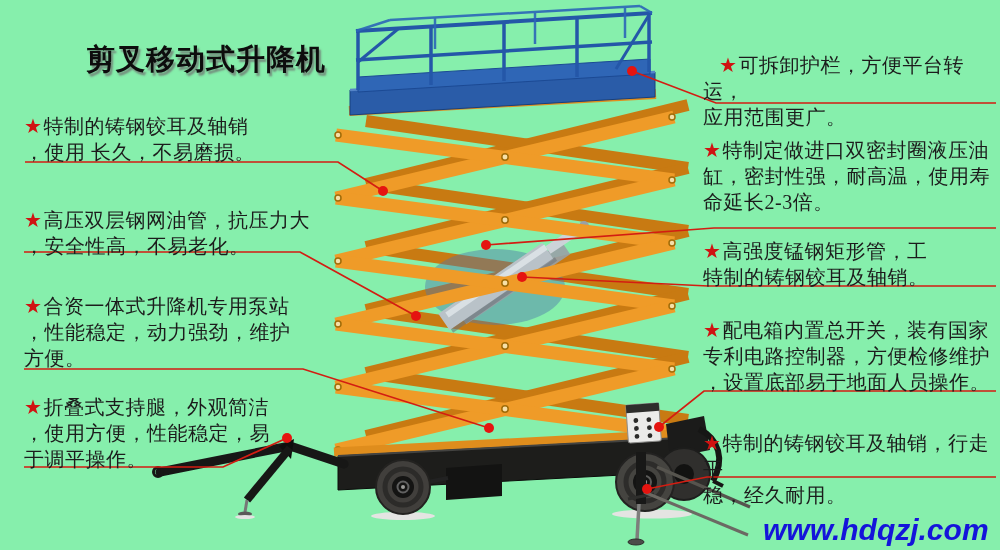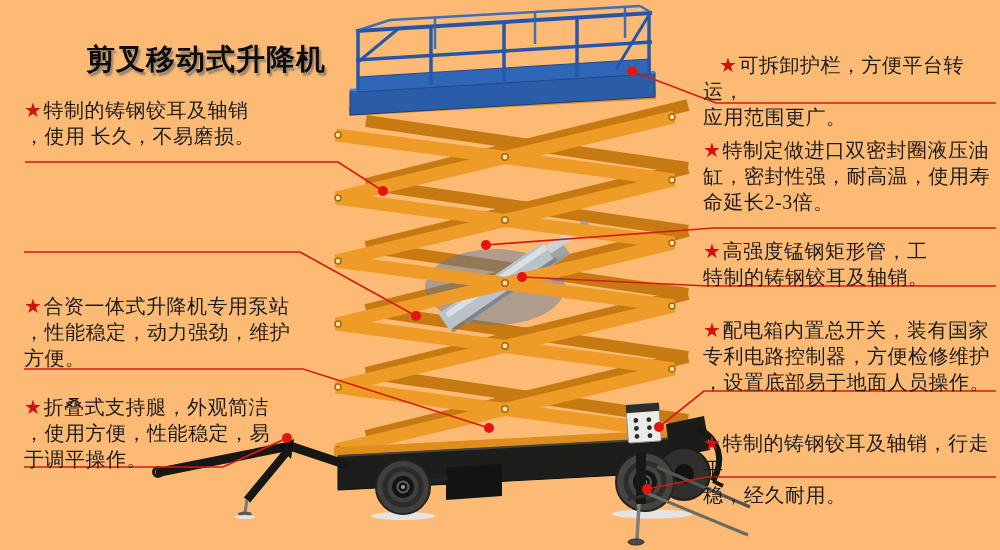--- a/index.html
+++ b/index.html
@@ -1,17 +1,17 @@
 <!DOCTYPE html>
 <html><head>
 <meta charset="utf-8">
 <style>
   html,body{margin:0;padding:0;background:#ffffff;}
   .stage{
-    position:relative;width:1000px;height:550px;background:#fdba74;overflow:hidden;
+    position:relative;width:1000px;height:550px;background:#86efac;overflow:hidden;
     font-family:"Liberation Serif","DejaVu Serif",serif;
   }
   .stage svg{position:absolute;left:0;top:0;z-index:1;}
   .title{
     position:absolute;left:86px;top:40px;z-index:3;
     font-size:29px;font-weight:700;color:#0d0d0d;letter-spacing:1px;
     text-shadow:2px 3px 2px rgba(110,110,110,.75);
     font-family:"Liberation Serif","DejaVu Serif",serif;
   }
   .ann{
@@ -209,23 +209,25 @@
       <circle cx="632" cy="71" r="5"></circle>
       <circle cx="486" cy="245" r="5"></circle>
       <circle cx="522" cy="277" r="5"></circle>
       <circle cx="659" cy="427" r="5"></circle>
       <circle cx="647" cy="489" r="5"></circle>
     </g>
   </svg>
 
   <div class="title">剪叉移动式升降机</div>
 
-  <div class="ann left" style="top:97px"><span class="star">★</span><span class="txt">特制的铸钢铰耳及轴销
+  <div class="ann left" style="top:113px"><span class="star">★</span><span class="txt">特制的铸钢铰耳及轴销
 ，使用 长久，不易磨损。</span></div>
 
+  <div class="ann left" style="top:207px"><span class="star">★</span><span class="txt">高压双层钢网油管，抗压力大
+，安全性高，不易老化。</span></div>
 
   <div class="ann left" style="top:293px"><span class="star">★</span><span class="txt">合资一体式升降机专用泵站
 ，性能稳定，动力强劲，维护
 方便。</span></div>
 
   <div class="ann left" style="top:394px"><span class="star">★</span><span class="txt">折叠式支持腿，外观简洁
 ，使用方便，性能稳定，易
 于调平操作。</span></div>
 
   <div class="ann right indent" style="top:52px"><span class="star">★</span><span class="txt">可拆卸护栏，方便平台转运，
@@ -238,14 +240,15 @@
   <div class="ann right" style="top:238px"><span class="star">★</span><span class="txt">高强度锰钢矩形管，工
 特制的铸钢铰耳及轴销。</span></div>
 
   <div class="ann right" style="top:317px"><span class="star">★</span><span class="txt">配电箱内置总开关，装有国家
 专利电路控制器，方便检修维护
 ，设置底部易于地面人员操作。</span></div>
 
   <div class="ann right" style="top:430px"><span class="star">★</span><span class="txt">特制的铸钢铰耳及轴销，行走平
 稳，经久耐用。</span></div>
 
+  <div class="site-url">www.hdqzj.com</div>
 
 </div>
 
 </body></html>

